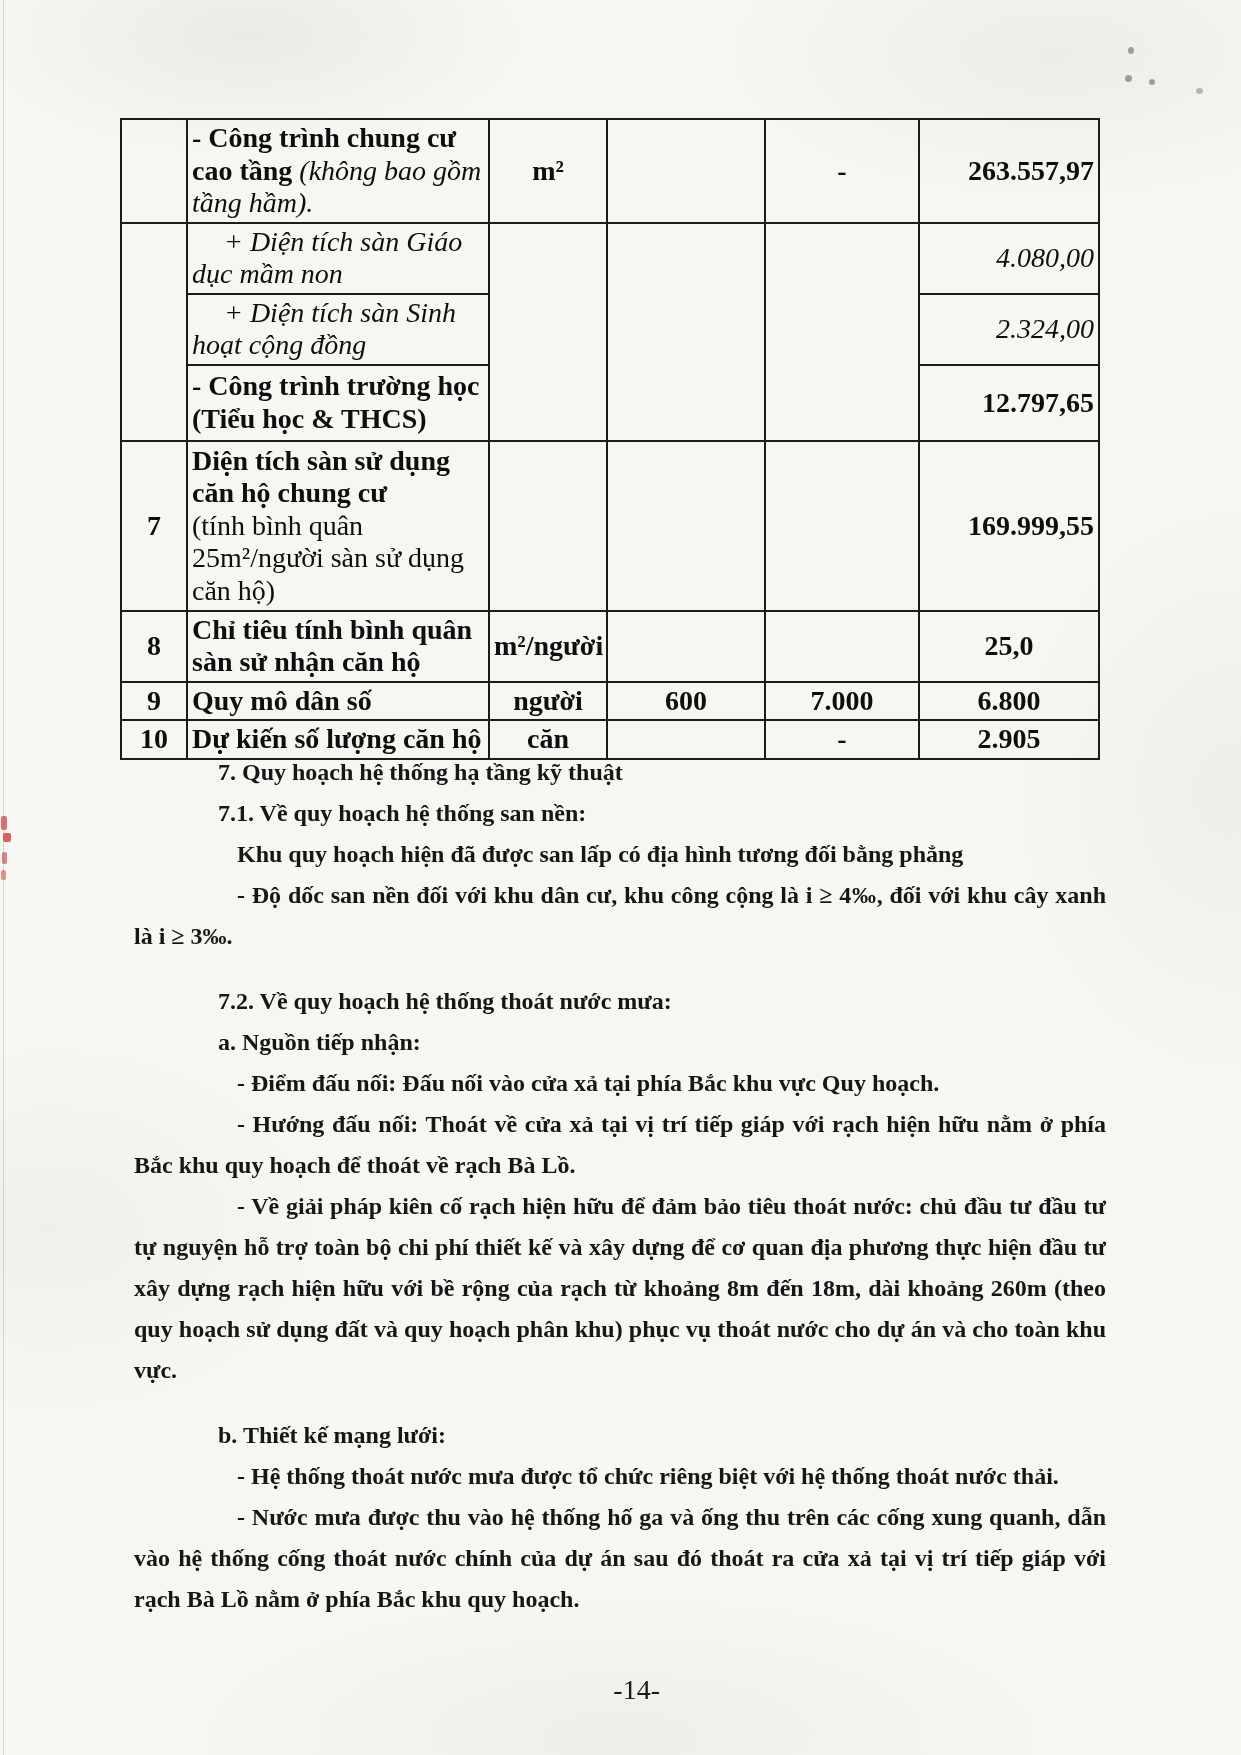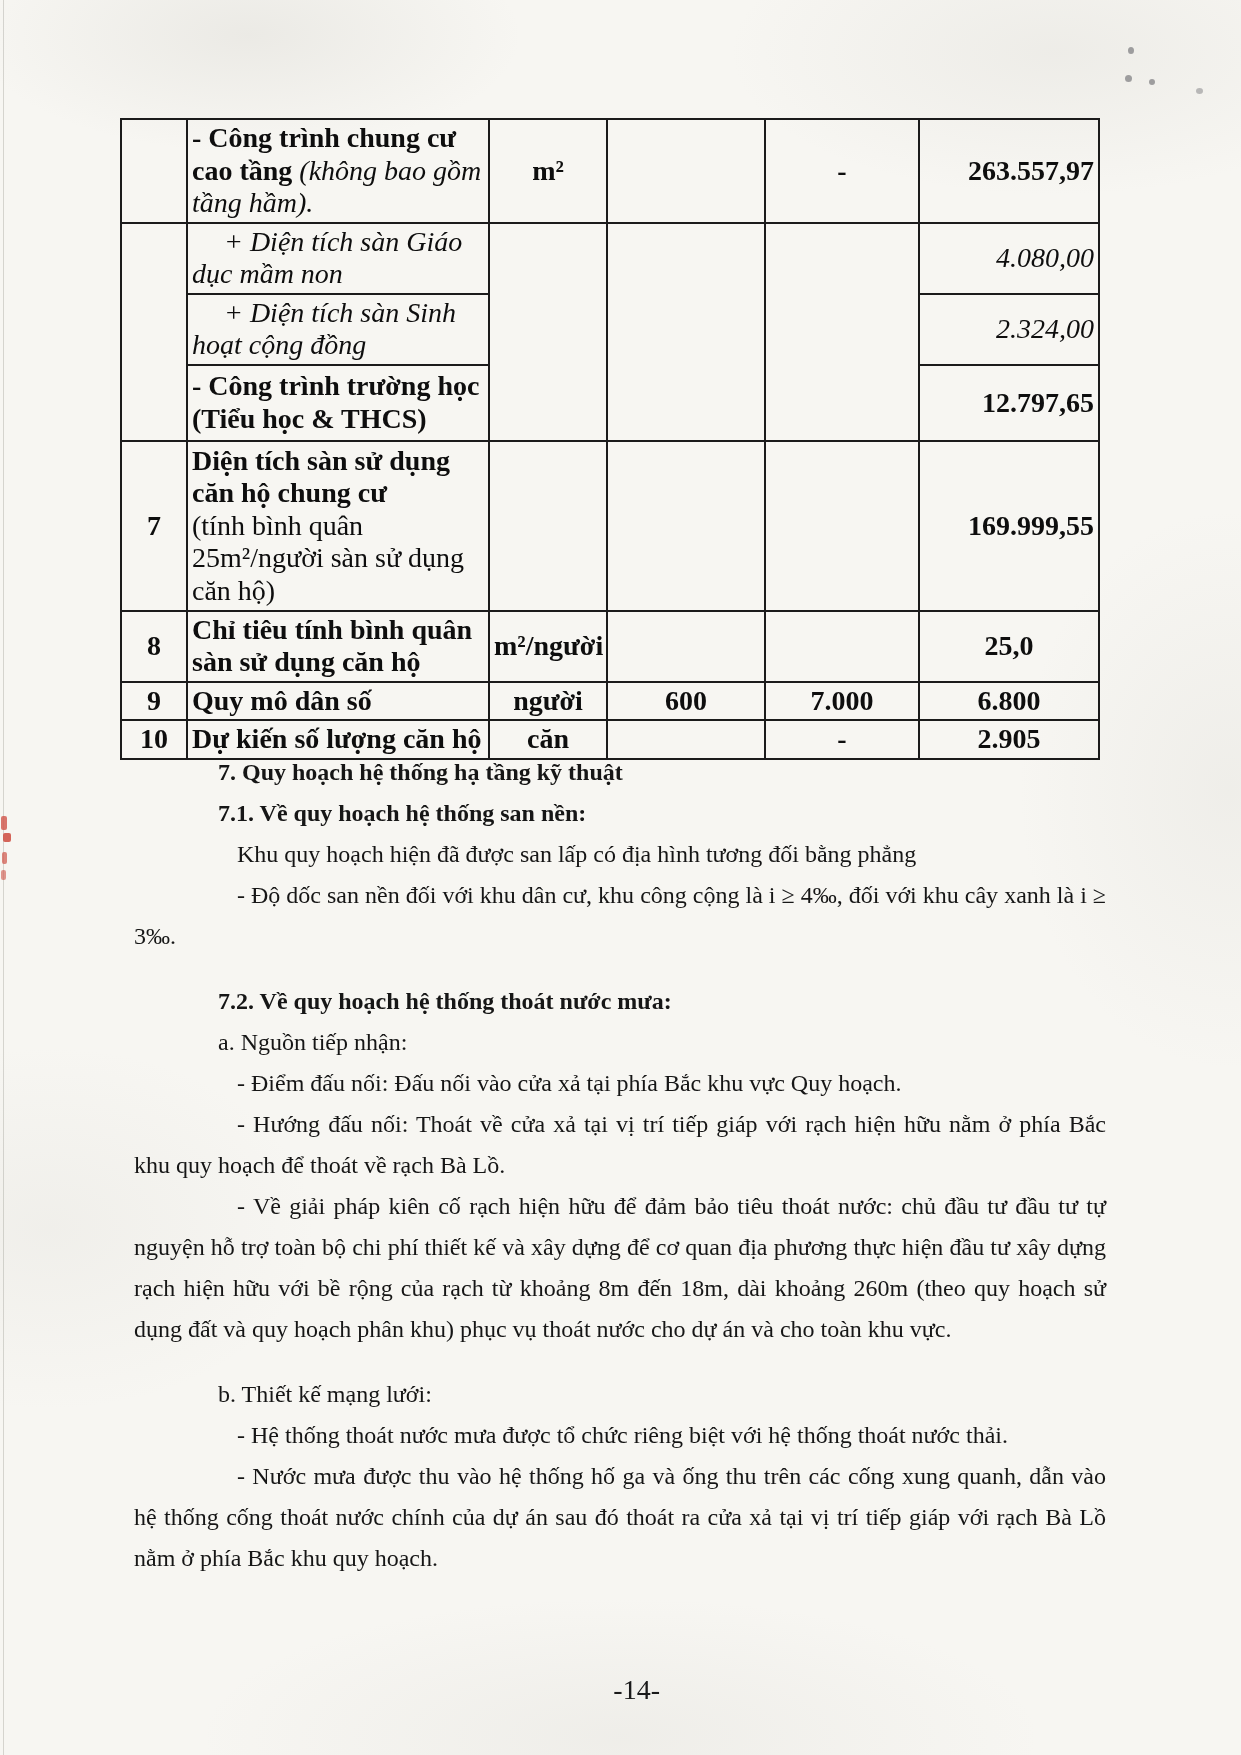--- a/index.html
+++ b/index.html
@@ -41,21 +41,21 @@
   .c-val-c{text-align:center;}
   .it{font-style:italic;font-weight:400;}
   .nrm{font-weight:400;}
   .blk{display:block;}
   .ind{text-indent:32px;}
   
   .content{
     position:absolute;left:134px;top:752px;width:972px;
     font-size:24px;line-height:41px;text-align:justify;color:#161616;
   }
-  .content p{margin:0;text-indent:103px;}
+  .content p{margin:0;text-indent:103px;font-weight:bold;}
   .content p.heading{font-weight:700;text-indent:84px;}
   .content p.sub{text-indent:84px;}
   .content p.gap{margin-top:24px;}
   .page-footer{
     position:absolute;left:500px;top:1674px;width:160px;
     text-align:right;font-size:28px;color:#1a1a1a;
   }
   
   .speck{position:absolute;background:rgba(90,90,95,.55);border-radius:50%;}
   .sp1{left:1128px;top:47px;width:6px;height:7px;}
@@ -114,21 +114,21 @@
             <span class="blk">Diện tích sàn sử dụng căn hộ chung cư</span>
             <span class="blk nrm">(tính bình quân 25m²/người sàn sử dụng căn hộ)</span>
           </td>
         <td class="c-center"></td>
         <td class="c-center"></td>
         <td class="c-center"></td>
         <td class="c-val">169.999,55</td>
       </tr>
       <tr class="rh8">
         <td class="c-no">8</td>
-        <td class="c-desc">Chỉ tiêu tính bình quân sàn sử dụng căn hộ</td>
+        <td class="c-desc">Chỉ tiêu tính bình quân sàn sử nhận căn hộ</td>
         <td class="c-center">m²/người</td>
         <td class="c-center"></td>
         <td class="c-center"></td>
         <td class="c-val-c">25,0</td>
       </tr>
       <tr class="rh9">
         <td class="c-no">9</td>
         <td class="c-desc">Quy mô dân số</td>
         <td class="c-center">người</td>
         <td class="c-center">600</td>

